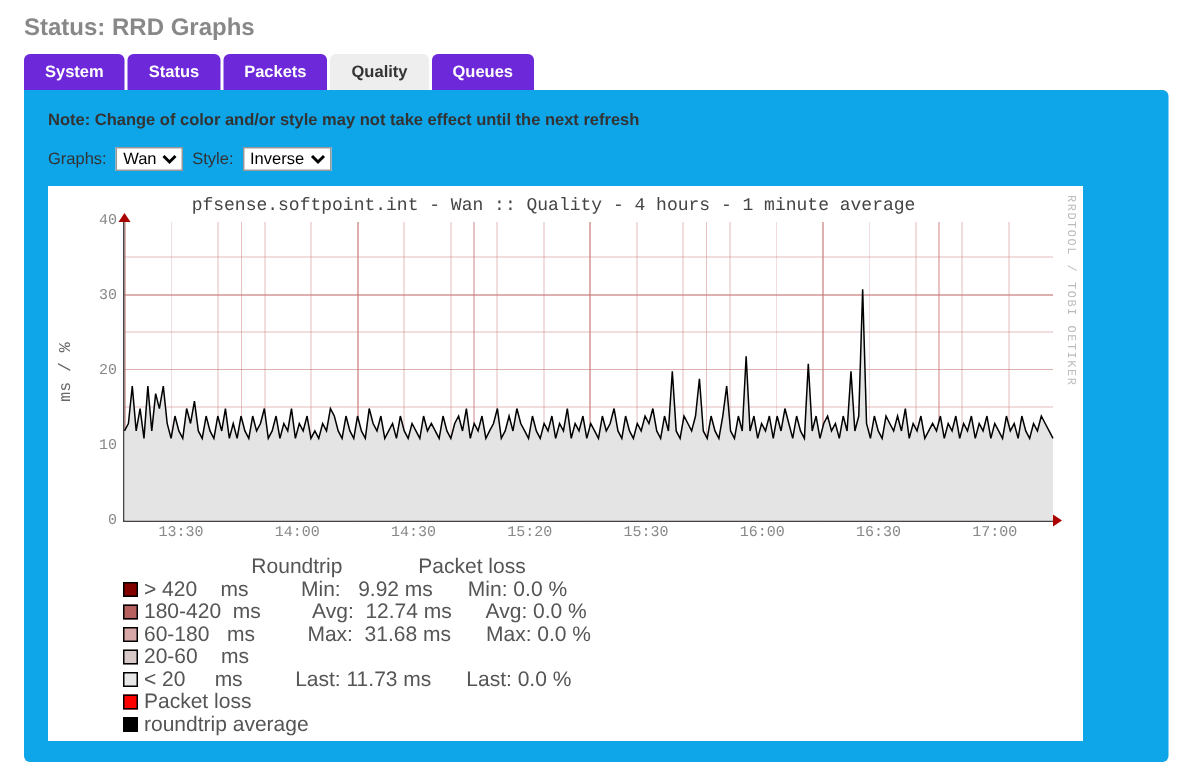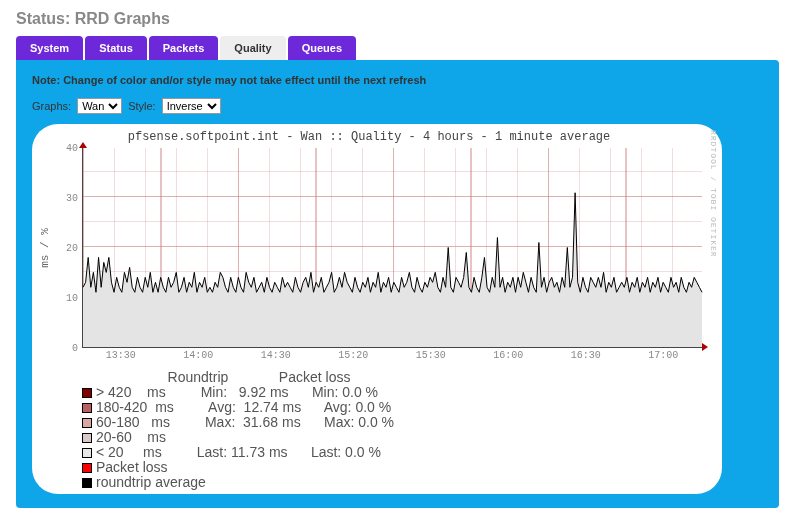--- a/index.html
+++ b/index.html
@@ -58,21 +58,20 @@
   }
   .controls select {
     font-size: 11px;
     border: 1px solid #999;
     background: #fff;
   }
   .chart-wrap {
     background: #fff;
     padding: 4px;
     display: inline-block;
-    border-radius: 26px;
   }
   .chart-title {
     font-family: "Courier New", monospace;
     font-size: 12px;
     color: #444;
     text-align: center;
     padding: 2px 0 4px 0;
   }
   .plot-row {
     display: flex;

